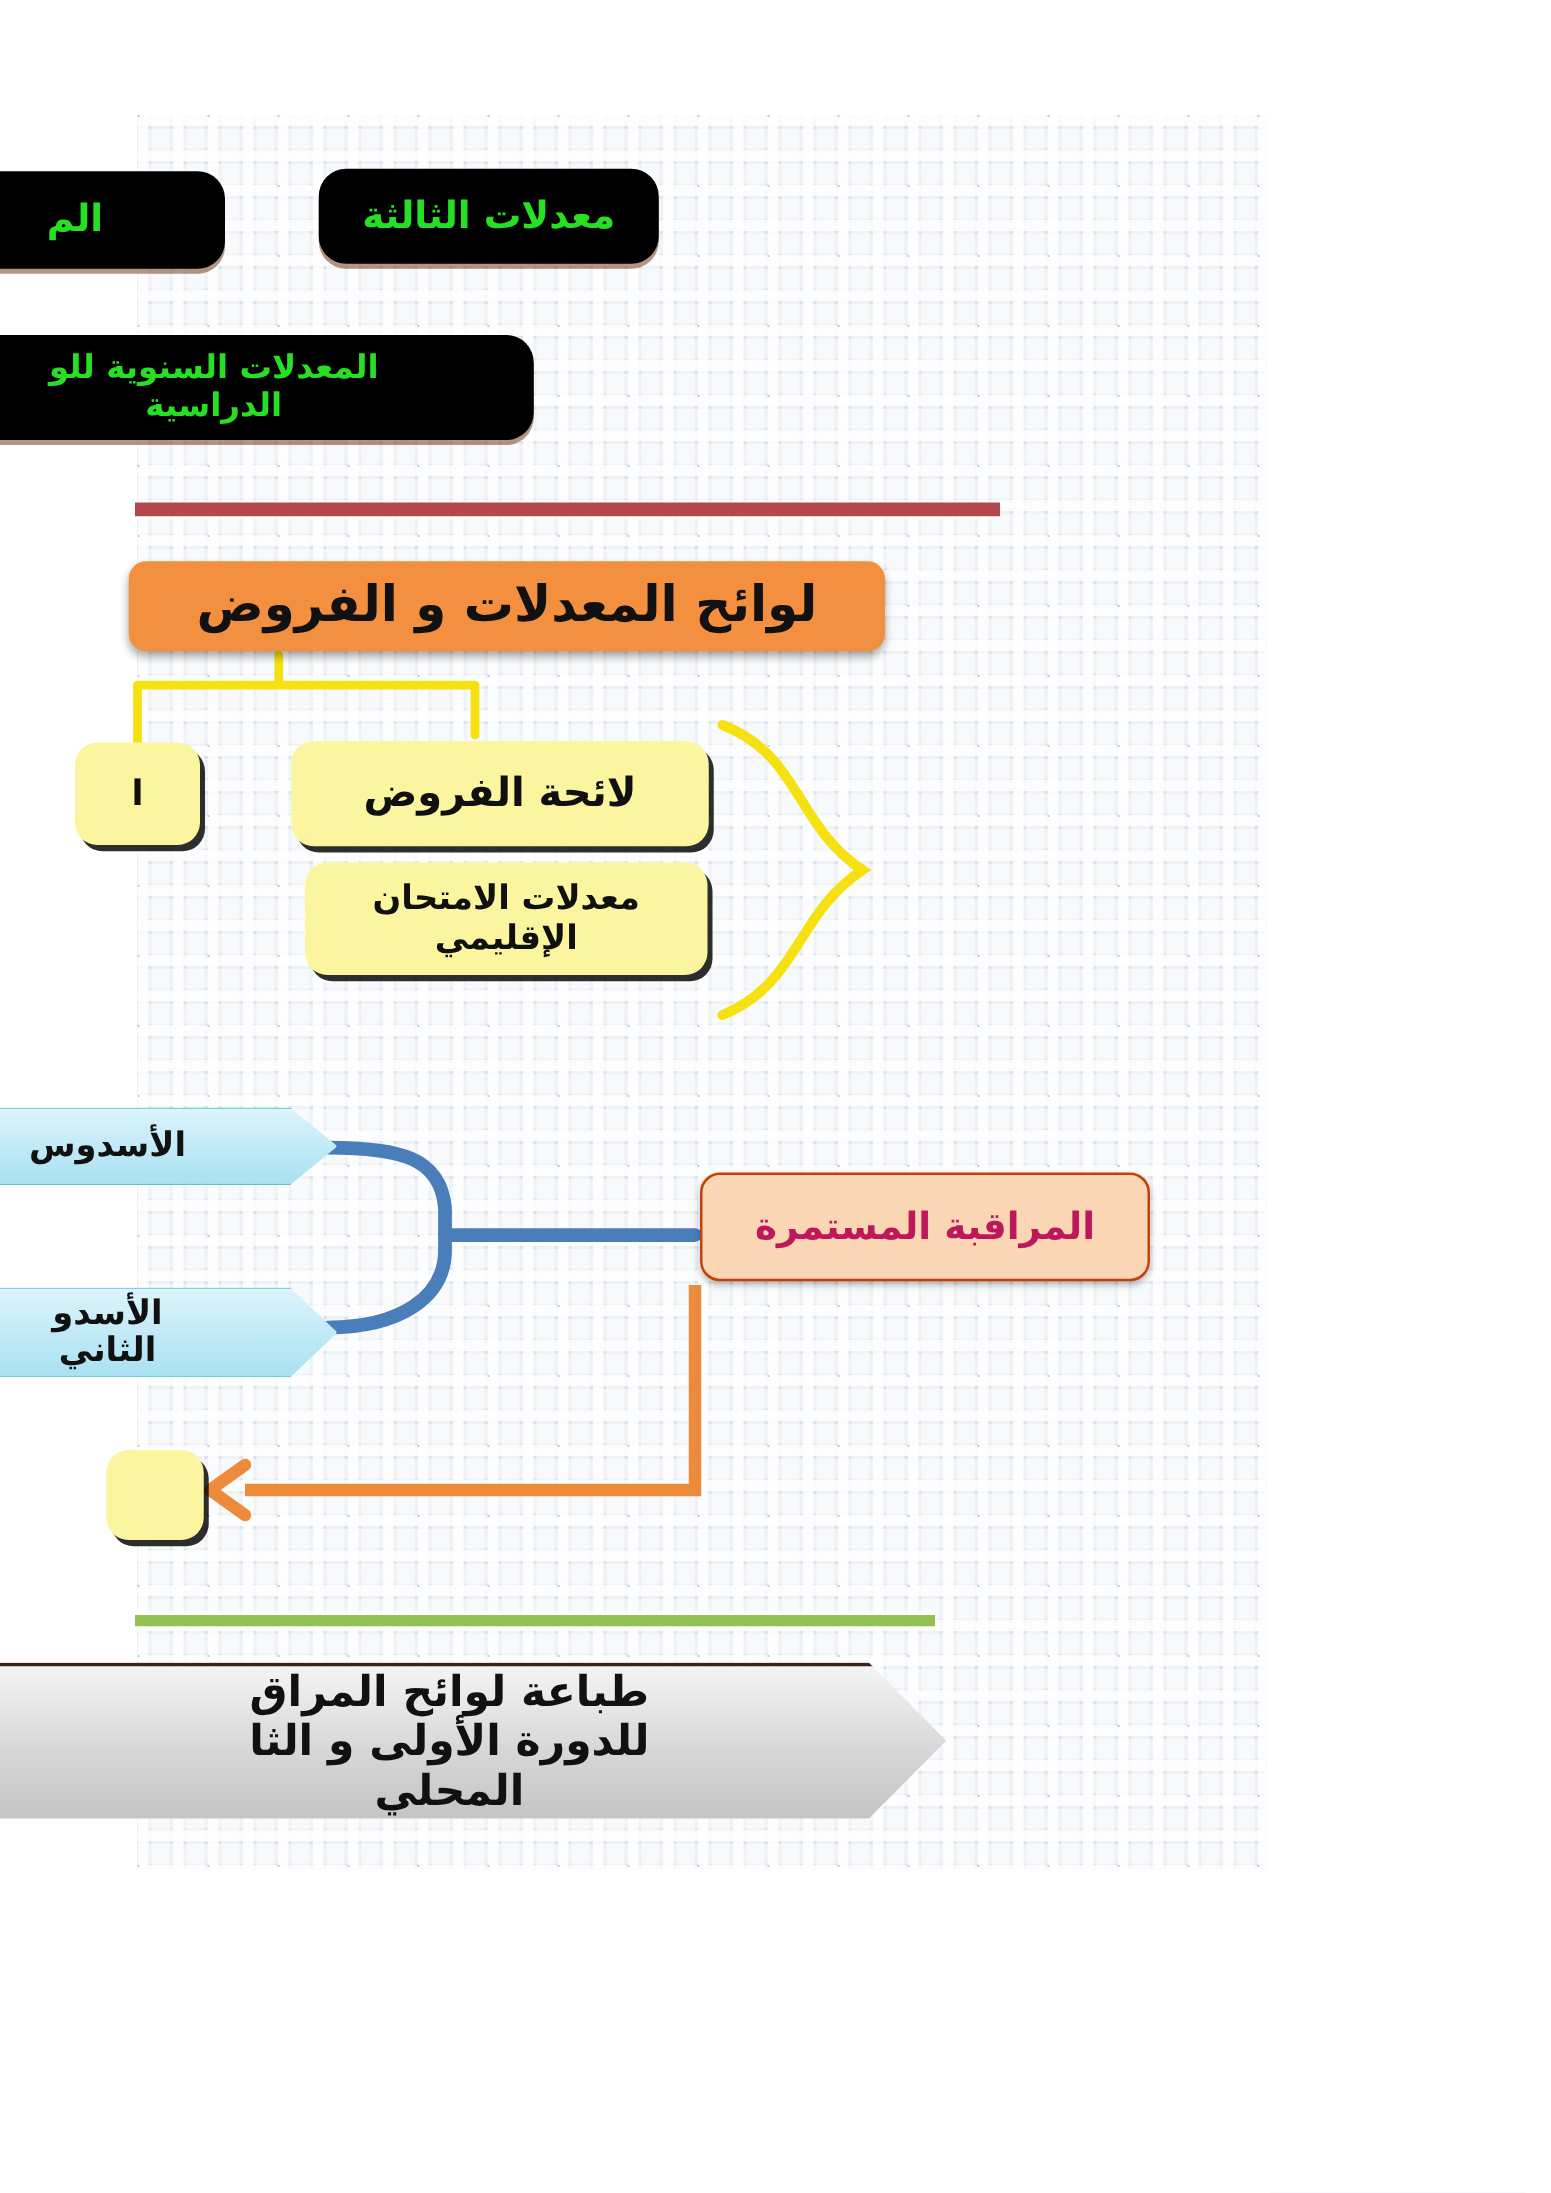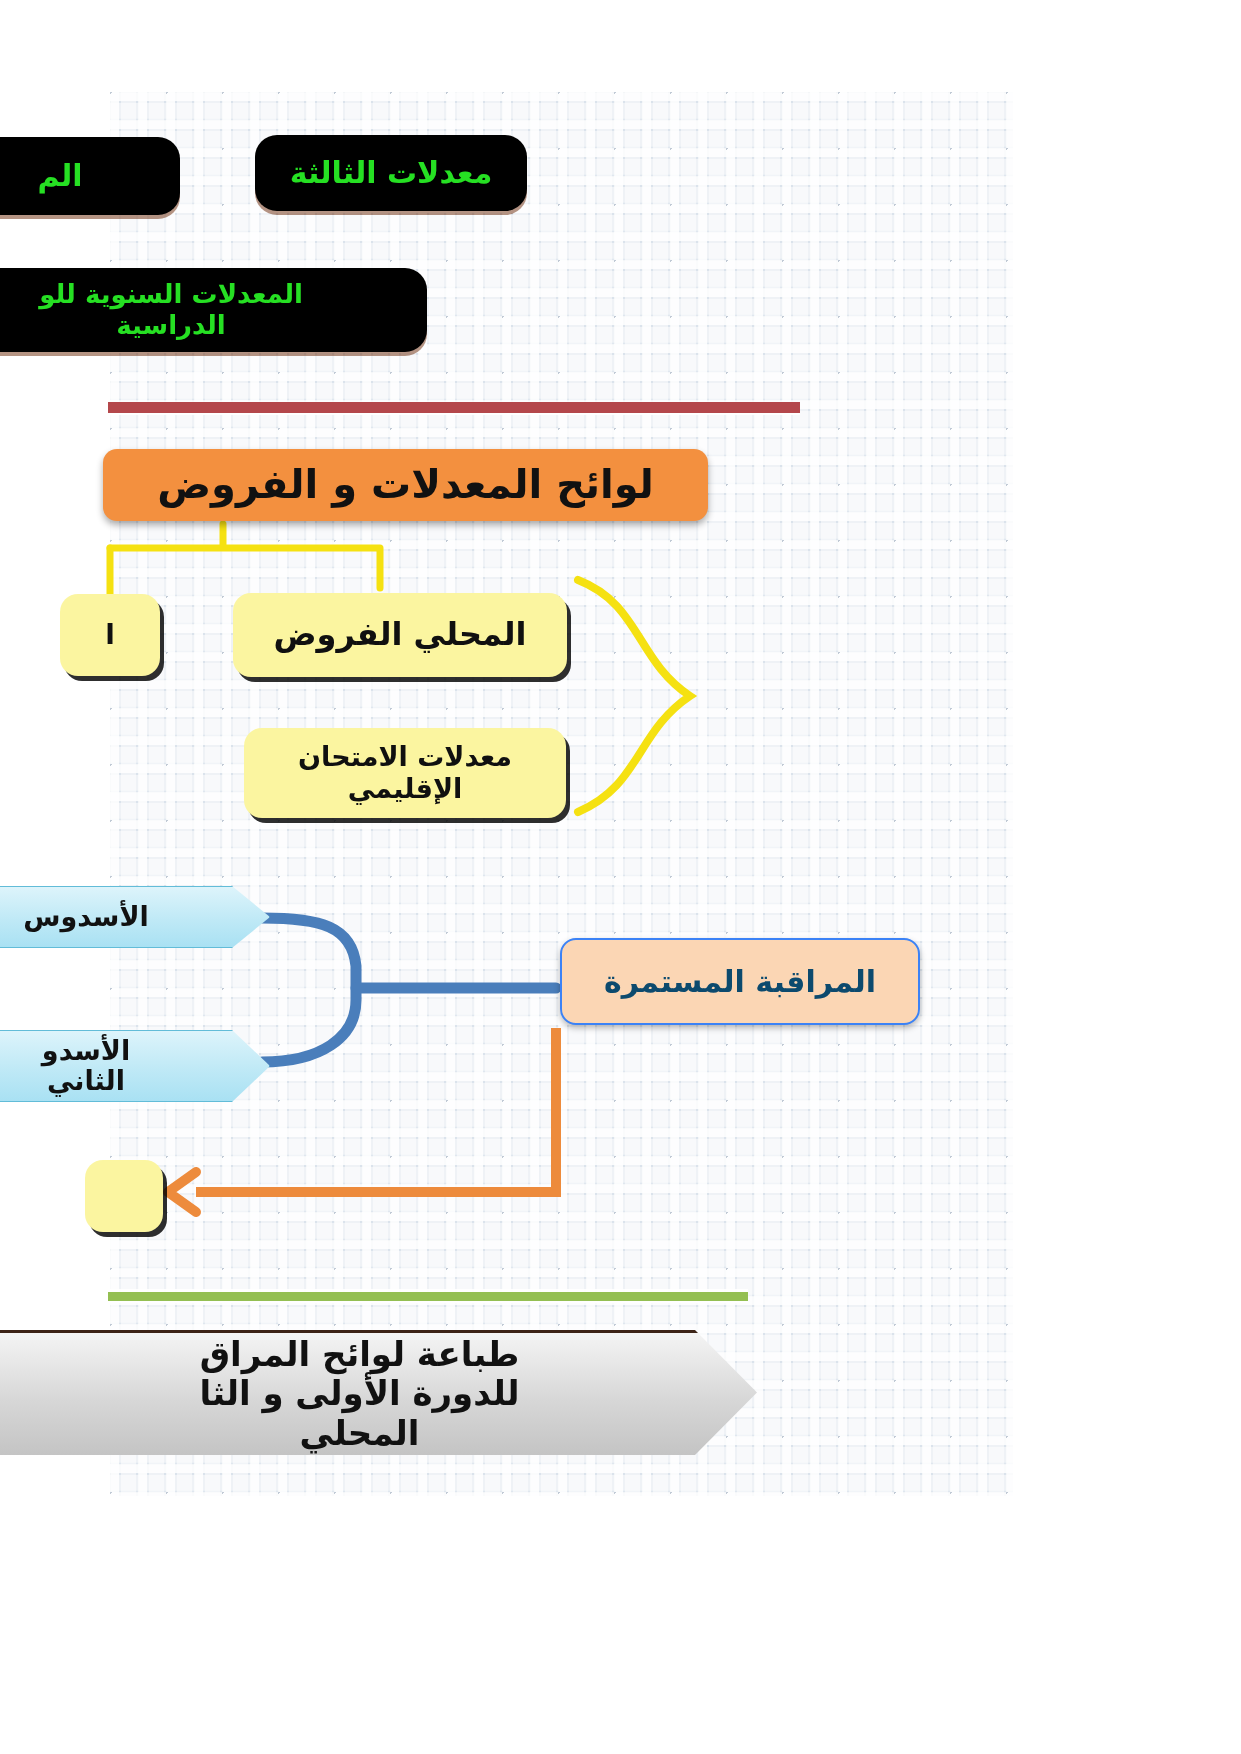--- a/index.html
+++ b/index.html
@@ -80,22 +80,22 @@
     background: #fbf5a0;
     color: #101010;
     border-radius: 18px;
     font-weight: bold;
     box-shadow: 4px 5px 0 rgba(0,0,0,0.82);
     padding: 6px 14px;
   }
 
   .peach-box {
     background: #fbd6b4;
-    color: #0c4a6e;
-    border: 2px solid #3b82f6;
+    color: #be185d;
+    border: 2px solid #c2410c;
     border-radius: 16px;
     font-weight: bold;
     box-shadow: 0 3px 6px rgba(0,0,0,0.28);
     padding: 13px 16px;
   }
 
   .cyan-chevron {
     background: linear-gradient(to bottom, #ddf4fb 0%, #bfe9f6 55%, #a9e1f3 100%);
     border: 1px solid #62bcd8;
     color: #111111;
@@ -145,21 +145,21 @@
 
   
   #chip-stage     { left: 255px;  top: 135px;  width: 272px; height: 76px;  font-size: 30px; }
   #chip-left-top  { left: -60px;  top: 137px;  width: 240px; height: 78px;  font-size: 30px; }
   #chip-averages  { left: -85px;  top: 268px;  width: 512px; height: 84px;  font-size: 26px; }
 
   #banner-lists   { left: 103px;  top: 449px;  width: 605px; height: 72px;  font-size: 40px; }
 
   #ybox-left      { left: 60px;   top: 594px;  width: 100px; height: 82px;  font-size: 28px; }
   #ybox-fourouid  { left: 233px;  top: 593px;  width: 334px; height: 84px;  font-size: 32px; }
-  #ybox-regional  { left: 244px;  top: 728px;  width: 322px; height: 90px;  font-size: 27px; }
+  #ybox-regional  { left: 244px;  top: 690px;  width: 322px; height: 90px;  font-size: 27px; }
 
   #chev-sem1      { left: -70px;  top: 886px;  width: 340px; height: 62px;  font-size: 27px; }
   #chev-sem2      { left: -70px;  top: 1030px; width: 340px; height: 72px;  font-size: 27px; line-height: 1.12; }
 
   #peach-control  { left: 560px;  top: 938px;  width: 360px; height: 87px;  font-size: 30px; }
 
   #ybox-small     { left: 85px;   top: 1160px; width: 78px;  height: 72px;  font-size: 18px; }
 
   #rule-top-red   { left: 108px;  top: 402px;  width: 692px; height: 11px; }
   #rule-bottom-gr { left: 108px;  top: 1292px; width: 640px; height: 9px; }
@@ -196,21 +196,21 @@
 
   <div class="shape black-chip" id="chip-averages" style="white-space: pre-line;">المعدلات السنوية للو
 الدراسية</div>
 
   <div class="rule rule-red" id="rule-top-red"></div>
 
   <div class="shape orange-banner" id="banner-lists">لوائح المعدلات و الفروض</div>
 
   <div class="shape yellow-box" id="ybox-left">ا</div>
 
-  <div class="shape yellow-box" id="ybox-fourouid">المحلي الفروض</div>
+  <div class="shape yellow-box" id="ybox-fourouid">لائحة الفروض</div>
 
   <div class="shape yellow-box" id="ybox-regional">معدلات الامتحان الإقليمي</div>
 
   <div class="shape cyan-chevron" id="chev-sem1">الأسدوس</div>
 
   <div class="shape cyan-chevron" id="chev-sem2" style="white-space: pre-line;">الأسدو
 الثاني</div>
 
   <div class="shape peach-box" id="peach-control">المراقبة المستمرة</div>
 

